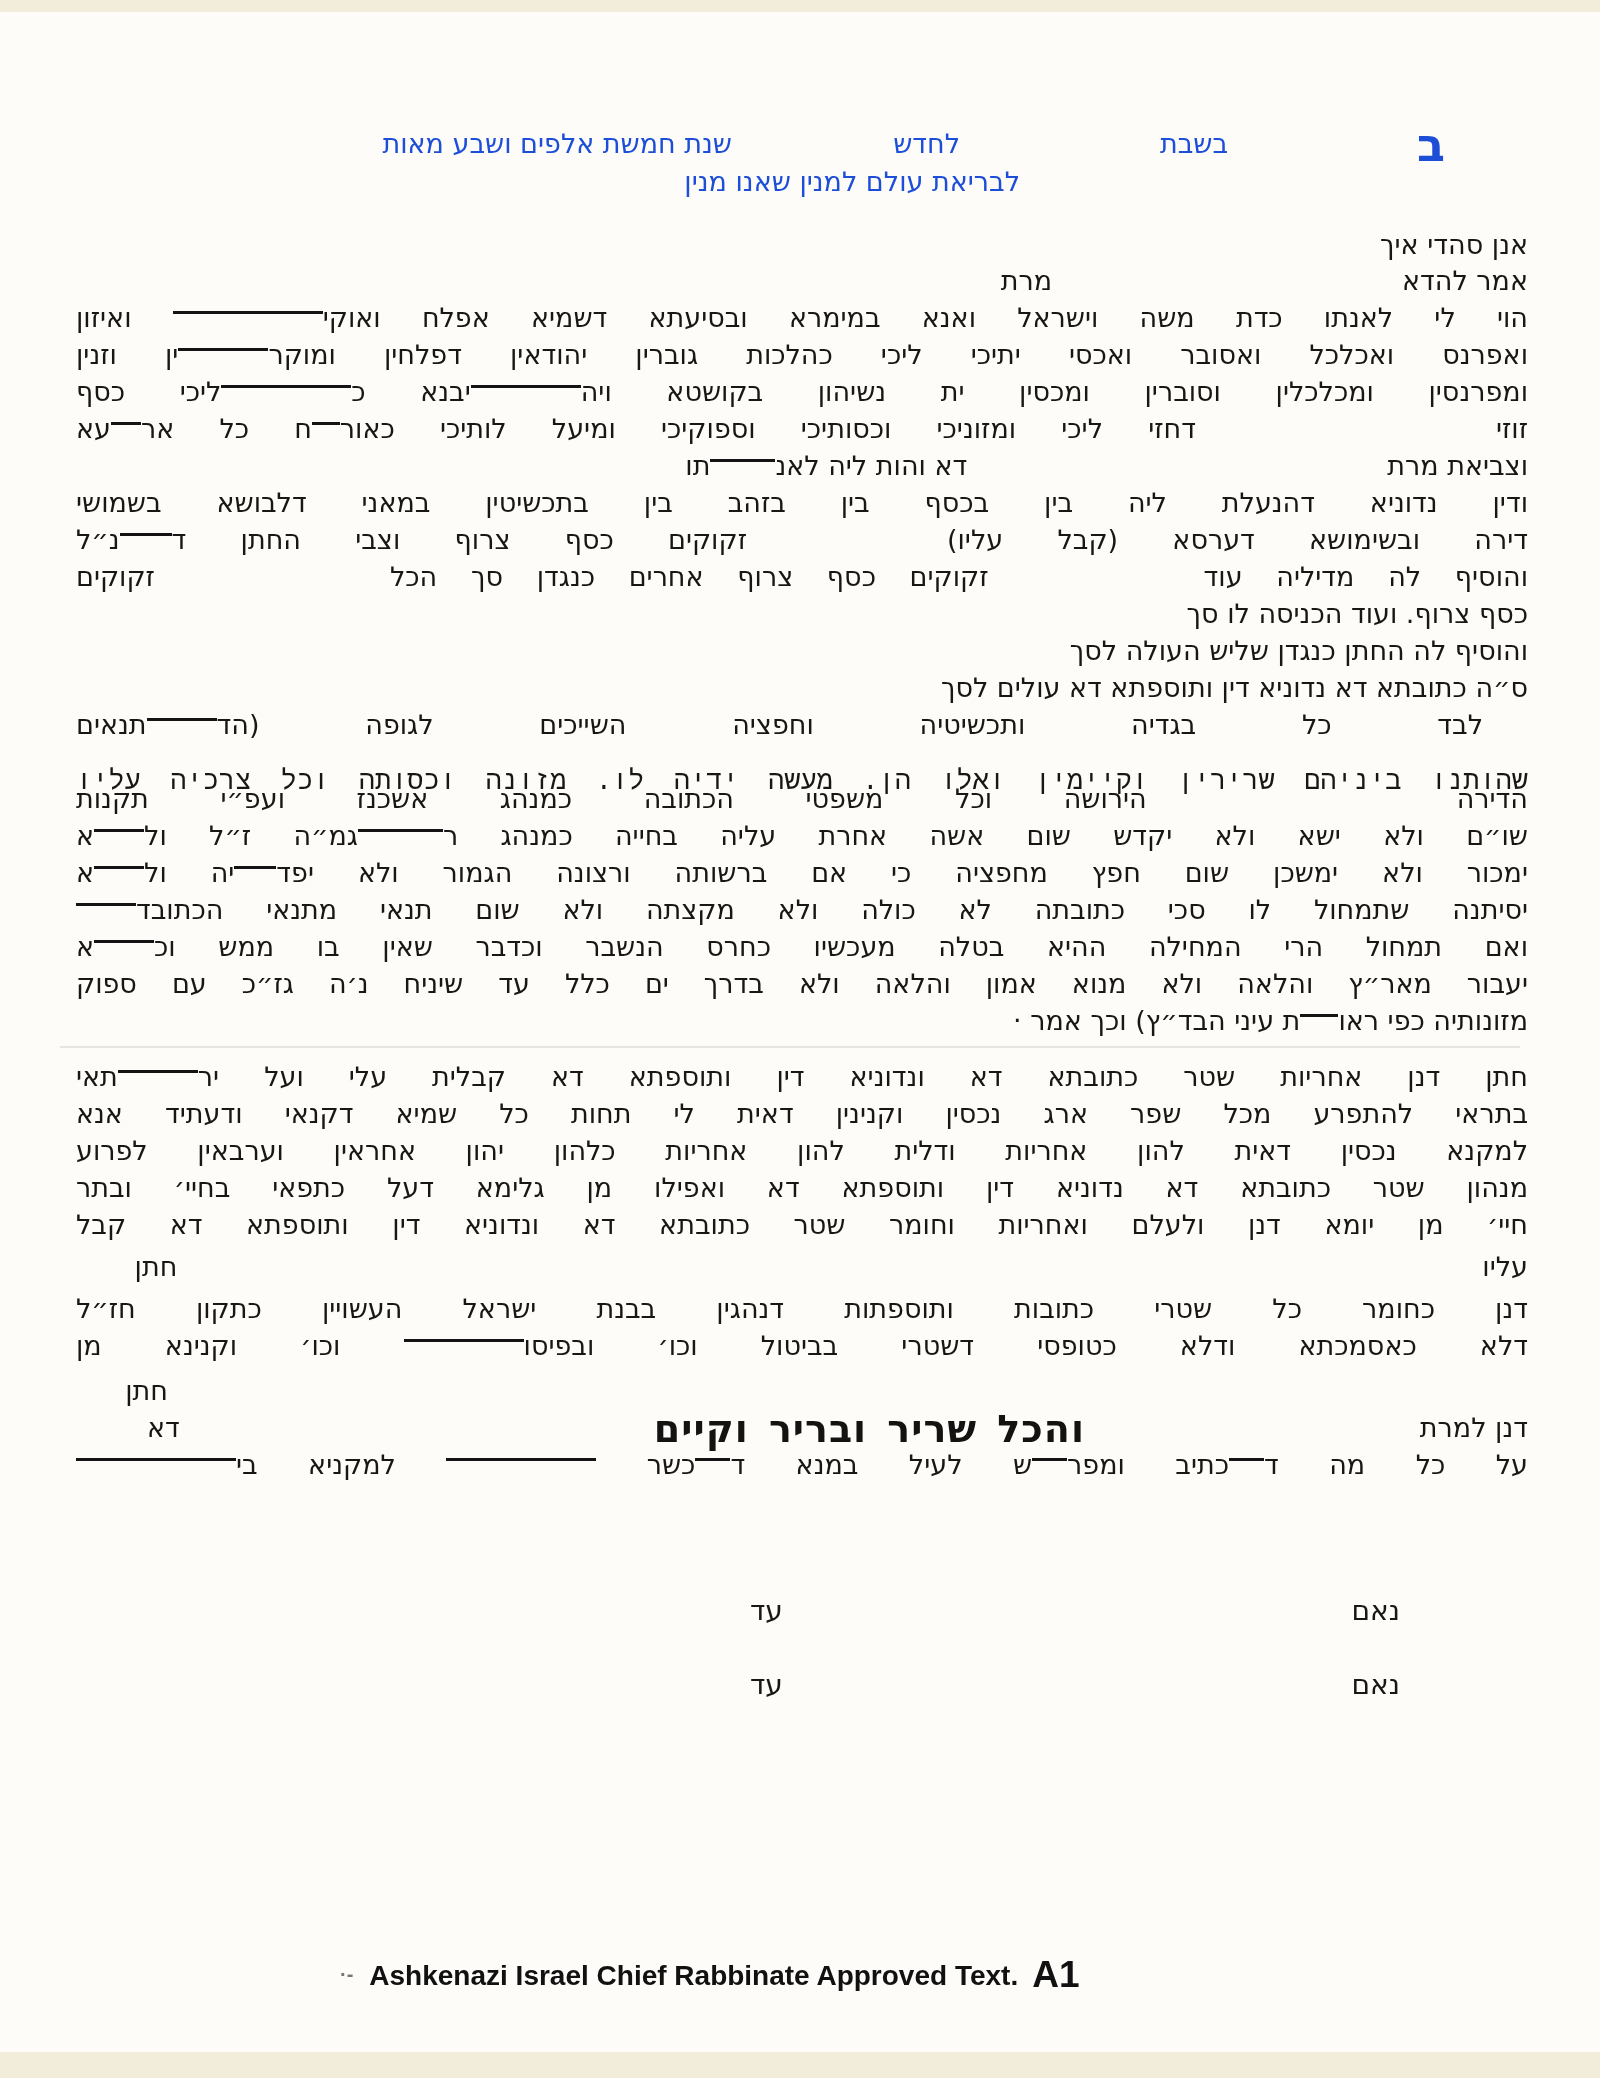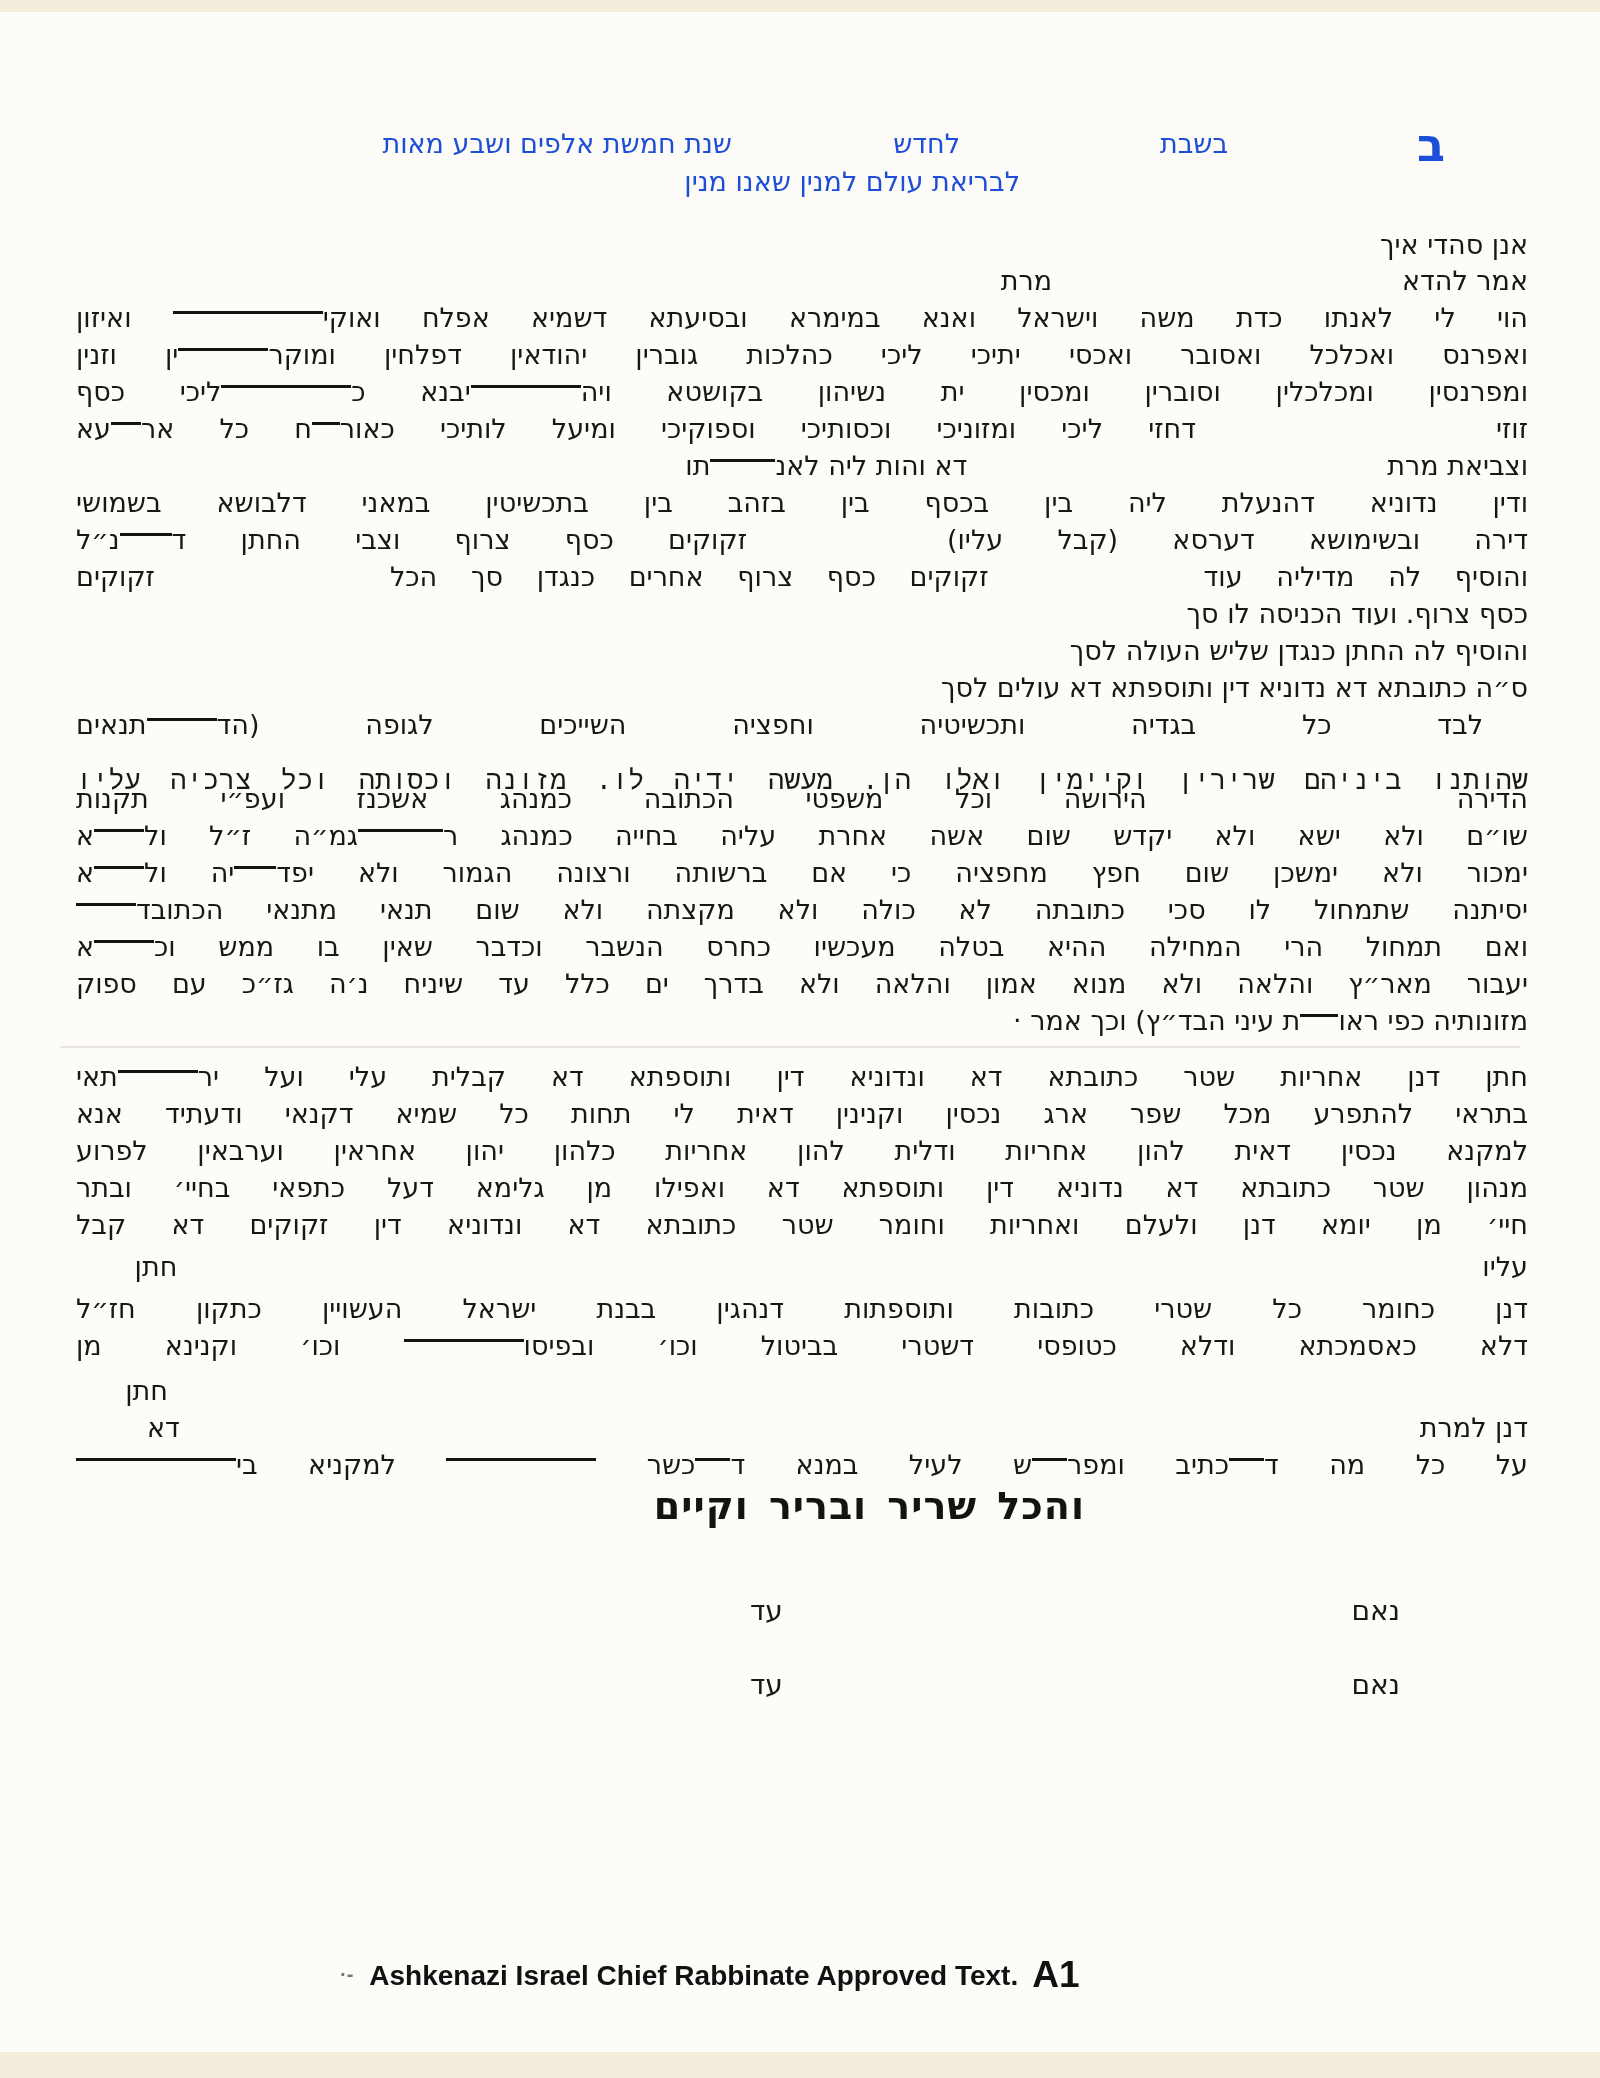--- a/index.html
+++ b/index.html
@@ -8,21 +8,21 @@
   .strip{position:absolute;background:#f2edda;}
   .strip.top{left:0;top:0;width:1600px;height:12px;}
   .strip.bottom{left:0;top:2052px;width:1600px;height:26px;}
   .heb{direction:rtl;color:#1d4ed8;font-family:"DejaVu Sans",sans-serif;}
   .hdr{position:absolute;font-size:27px;white-space:nowrap;}
   .pageletter{position:absolute;right:155px;top:118px;font-size:46px;font-weight:bold;}
   .bline{position:absolute;right:72px;width:1452px;font-size:27px;line-height:1.25;direction:rtl;color:#181716;}
   .just{text-align:justify;text-align-last:justify;}
   .d{display:inline-block;height:.5em;border-top:3.5px solid #141414;vertical-align:baseline;}
   .g{display:inline-block;height:2px;}
-  .decl{position:absolute;right:515px;top:1484px;font-size:38px;font-weight:bold;direction:rtl;color:#141312;letter-spacing:1px;word-spacing:6px;}
+  .decl{position:absolute;right:515px;top:1407px;font-size:38px;font-weight:bold;direction:rtl;color:#141312;letter-spacing:1px;word-spacing:6px;}
   .wit{position:absolute;right:200px;width:650px;direction:rtl;display:flex;justify-content:space-between;font-size:28px;color:#181716;}
   .ack{position:absolute;right:200px;top:1740px;direction:rtl;font-size:31px;word-spacing:12px;color:#181716;white-space:nowrap;}
   .artifact{position:absolute;left:60px;top:1046px;width:1460px;height:2px;background:#dedcd6;opacity:.7;}
   .caption{position:absolute;left:340px;top:1954px;font-family:"Liberation Sans",sans-serif;font-weight:bold;color:#111;font-size:28px;white-space:nowrap;}
   .caption .code{font-size:37px;margin-left:14px;vertical-align:-2px;}
   .caption .pre{color:#777;font-size:20px;margin-right:16px;vertical-align:4px;}
 </style>
 </head>
 <body>
 
@@ -56,21 +56,21 @@
       <div class="bline just" style="top: 819px;">שו״ם ולא ישא ולא יקדש שום אשה אחרת עליה בחייה כמנהג ר<span class="d" style="width: 85px;"></span>גמ״ה ז״ל ול<span class="d" style="width: 50px;"></span>א</div>
       <div class="bline just" style="top: 856px;">ימכור ולא ימשכן שום חפץ מחפציה כי אם ברשותה ורצונה הגמור ולא יפד<span class="d" style="width: 42px;"></span>יה ול<span class="d" style="width: 50px;"></span>א</div>
       <div class="bline just" style="top: 893px;">יסיתנה שתמחול לו סכי כתובתה לא כולה ולא מקצתה ולא שום תנאי מתנאי הכתובד<span class="d" style="width: 60px;"></span></div>
       <div class="bline just" style="top: 930px;">ואם תמחול הרי המחילה ההיא בטלה מעכשיו כחרס הנשבר וכדבר שאין בו ממש וכ<span class="d" style="width: 60px;"></span>א</div>
       <div class="bline just" style="top: 967px;">יעבור מאר״ץ והלאה ולא מנוא אמון והלאה ולא בדרך ים כלל עד שיניח נ׳ה גז״כ עם ספוק</div>
       <div class="bline" style="top: 1004px;">מזונותיה כפי ראו<span class="d" style="width: 38px;"></span>ת עיני הבד״ץ) וכך אמר ·</div>
       <div class="bline just" style="top: 1060px;">חתן דנן אחריות שטר כתובתא דא ונדוניא דין ותוספתא דא קבלית עלי ועל יר<span class="d" style="width: 80px;"></span>תאי</div>
       <div class="bline just" style="top: 1097px;">בתראי להתפרע מכל שפר ארג נכסין וקנינין דאית לי תחות כל שמיא דקנאי ודעתיד אנא</div>
       <div class="bline just" style="top: 1134px;">למקנא נכסין דאית להון אחריות ודלית להון אחריות כלהון יהון אחראין וערבאין לפרוע</div>
       <div class="bline just" style="top: 1171px;">מנהון שטר כתובתא דא נדוניא דין ותוספתא דא ואפילו מן גלימא דעל כתפאי בחיי׳ ובתר</div>
-      <div class="bline just" style="top: 1208px;">חיי׳ מן יומא דנן ולעלם ואחריות וחומר שטר כתובתא דא ונדוניא דין זקוקים דא קבל</div>
+      <div class="bline just" style="top: 1208px;">חיי׳ מן יומא דנן ולעלם ואחריות וחומר שטר כתובתא דא ונדוניא דין ותוספתא דא קבל</div>
       <div class="bline" style="top: 1250px;">עליו<span class="g" style="width: 1305px;"></span>חתן</div>
       <div class="bline just" style="top: 1292px;">דנן כחומר כל שטרי כתובות ותוספתות דנהגין בבנת ישראל העשויין כתקון חז״ל</div>
       <div class="bline just" style="top: 1329px;">דלא כאסמכתא ודלא כטופסי דשטרי בביטול וכו׳ ובפיסו<span class="d" style="width: 120px;"></span> וכו׳ וקנינא מן</div>
       <div class="bline" style="top: 1374px;"><span class="g" style="width: 1360px;"></span>חתן</div>
       <div class="bline" style="top: 1411px;">דנן למרת<span class="g" style="width: 1240px;"></span>דא</div>
       <div class="bline just" style="top: 1448px;">על כל מה ד<span class="d" style="width: 35px;"></span>כתיב ומפר<span class="d" style="width: 35px;"></span>ש לעיל במנא ד<span class="d" style="width: 35px;"></span>כשר <span class="d" style="width: 150px;"></span> למקניא בי<span class="d" style="width: 160px;"></span></div>
     </div>
 
   <div class="artifact"></div>
 

